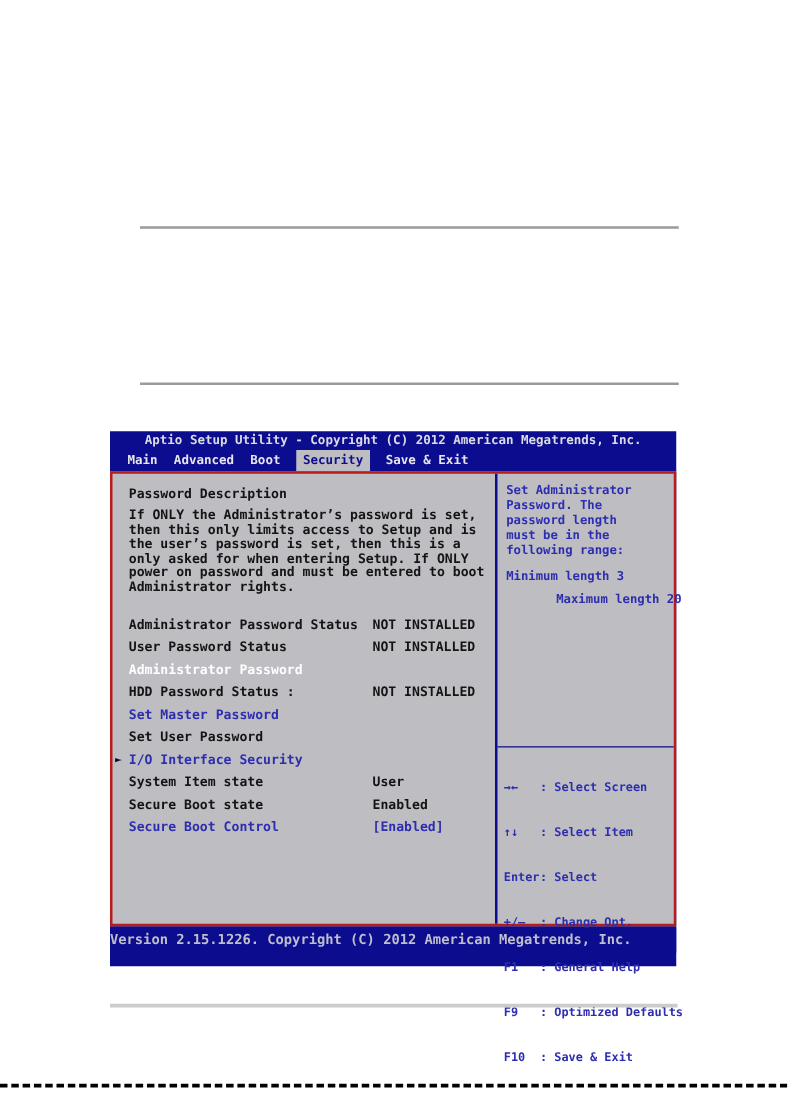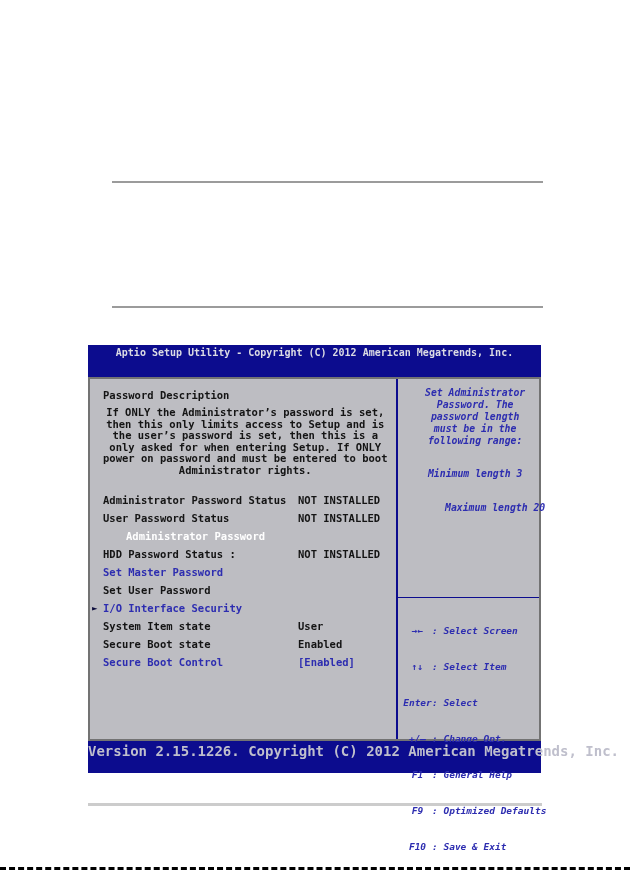--- a/index.html
+++ b/index.html
@@ -12,59 +12,66 @@
   .dashed{position:absolute;left:0;top:867px;width:630px;height:0;border-top:3px dashed #000;}
 
   
   .bios{position:absolute;left:88px;top:345px;width:453px;height:428px;background:#0c0c8e;}
   .titlebar{height:15px;color:#dcdce4;font-size:10px;line-height:15px;text-align:center;white-space:nowrap;}
   .menubar{height:17px;color:#e6e6ee;font-size:10px;line-height:17px;display:flex;gap:13px;padding-left:14px;}
   .tab{cursor:default;white-space:nowrap;}
   .tab.selected{background:#bdbdc2;color:#0c0c8e;padding:0 5px;}
 
   .content{position:absolute;left:0;top:32px;width:453px;height:364px;background:#bdbdc2;
-           border:2px solid #737373;box-sizing:border-box;text-align:center;}
+           border:2px solid #b91c1c;box-sizing:border-box;}
   .leftpanel{position:absolute;left:0;top:0;width:306px;height:100%;}
   .divider{position:absolute;left:306px;top:0;width:2px;height:100%;background:#0c0c8e;}
-  .rightpanel{position:absolute;left:308px;top:0;right:0;height:100%;font-style:italic;}
+  .rightpanel{position:absolute;left:308px;top:0;right:0;height:100%;}
 
   .sect{position:absolute;left:13px;top:10px;font-size:10.5px;color:#141414;white-space:nowrap;}
   .para{position:absolute;left:13px;top:28px;font-size:10.5px;line-height:11.5px;color:#141414;white-space:nowrap;}
   .items{position:absolute;left:13px;top:112px;right:2px;}
   .row{position:relative;height:18px;font-size:10.5px;color:#141414;white-space:nowrap;}
   .row .lbl{position:absolute;left:0;top:3px;}
   .row .val{position:absolute;left:195px;top:3px;}
   .row.blue,.row.blue .val{color:#2d2db0;}
-  .row.sel{color:#ffffff;margin-left:23px;}
+  .row.sel{color:#ffffff;}
   .arrow{position:absolute;left:-11px;top:4px;font-size:9px;color:#0a0a3a;}
 
   .help{position:absolute;left:7px;top:8px;font-size:9.8px;line-height:12px;color:#2d2db0;white-space:nowrap;}
-  .help .minline{margin-top:21px;}
-  .help .maxline{margin-top:22px;padding-left:40px;}
+  .help .minline{margin-top:9px;}
+  .help .maxline{margin-top:6px;padding-left:40px;}
   .legdivider{position:absolute;left:0;right:0;top:218px;height:1px;background:#0c0c8e;}
   .legend{position:absolute;left:5px;top:222px;right:0;font-size:9.5px;line-height:12px;
           color:#2d2db0;white-space:pre;}
   .krow{display:flex;}
   .kkey{display:inline-block;min-width:29px;}
 
   .versionbar{position:absolute;left:0;top:397px;width:100%;height:20px;background:#0c0c8e;
-              color:#bfbfcc;font-size:14px;line-height:19px;text-align:left;white-space:nowrap;}
+              color:#bfbfcc;font-size:11px;line-height:19px;text-align:left;white-space:nowrap;}
 </style>
 </head>
 <body>
 
 <div class="page">
 
   <div class="hr hr1"></div>
   <div class="hr hr2"></div>
 
   <div class="bios">
 
     <div class="titlebar">Aptio Setup Utility - Copyright (C) 2012 American Megatrends, Inc.</div>
 
+    <div class="menubar">
+      <span class="tab">Main</span>
+      <span class="tab">Advanced</span>
+      <span class="tab">Boot</span>
+      <span class="tab selected">Security</span>
+      <span class="tab">Save &amp; Exit</span>
+    </div>
 
     <div class="content">
 
       <div class="leftpanel">
         <div class="sect">Password Description</div>
 
         <div class="para">
           <div>If ONLY the Administrator’s password is set,</div>
           <div>then this only limits access to Setup and is</div>
           <div>the user’s password is set, then this is a</div>

